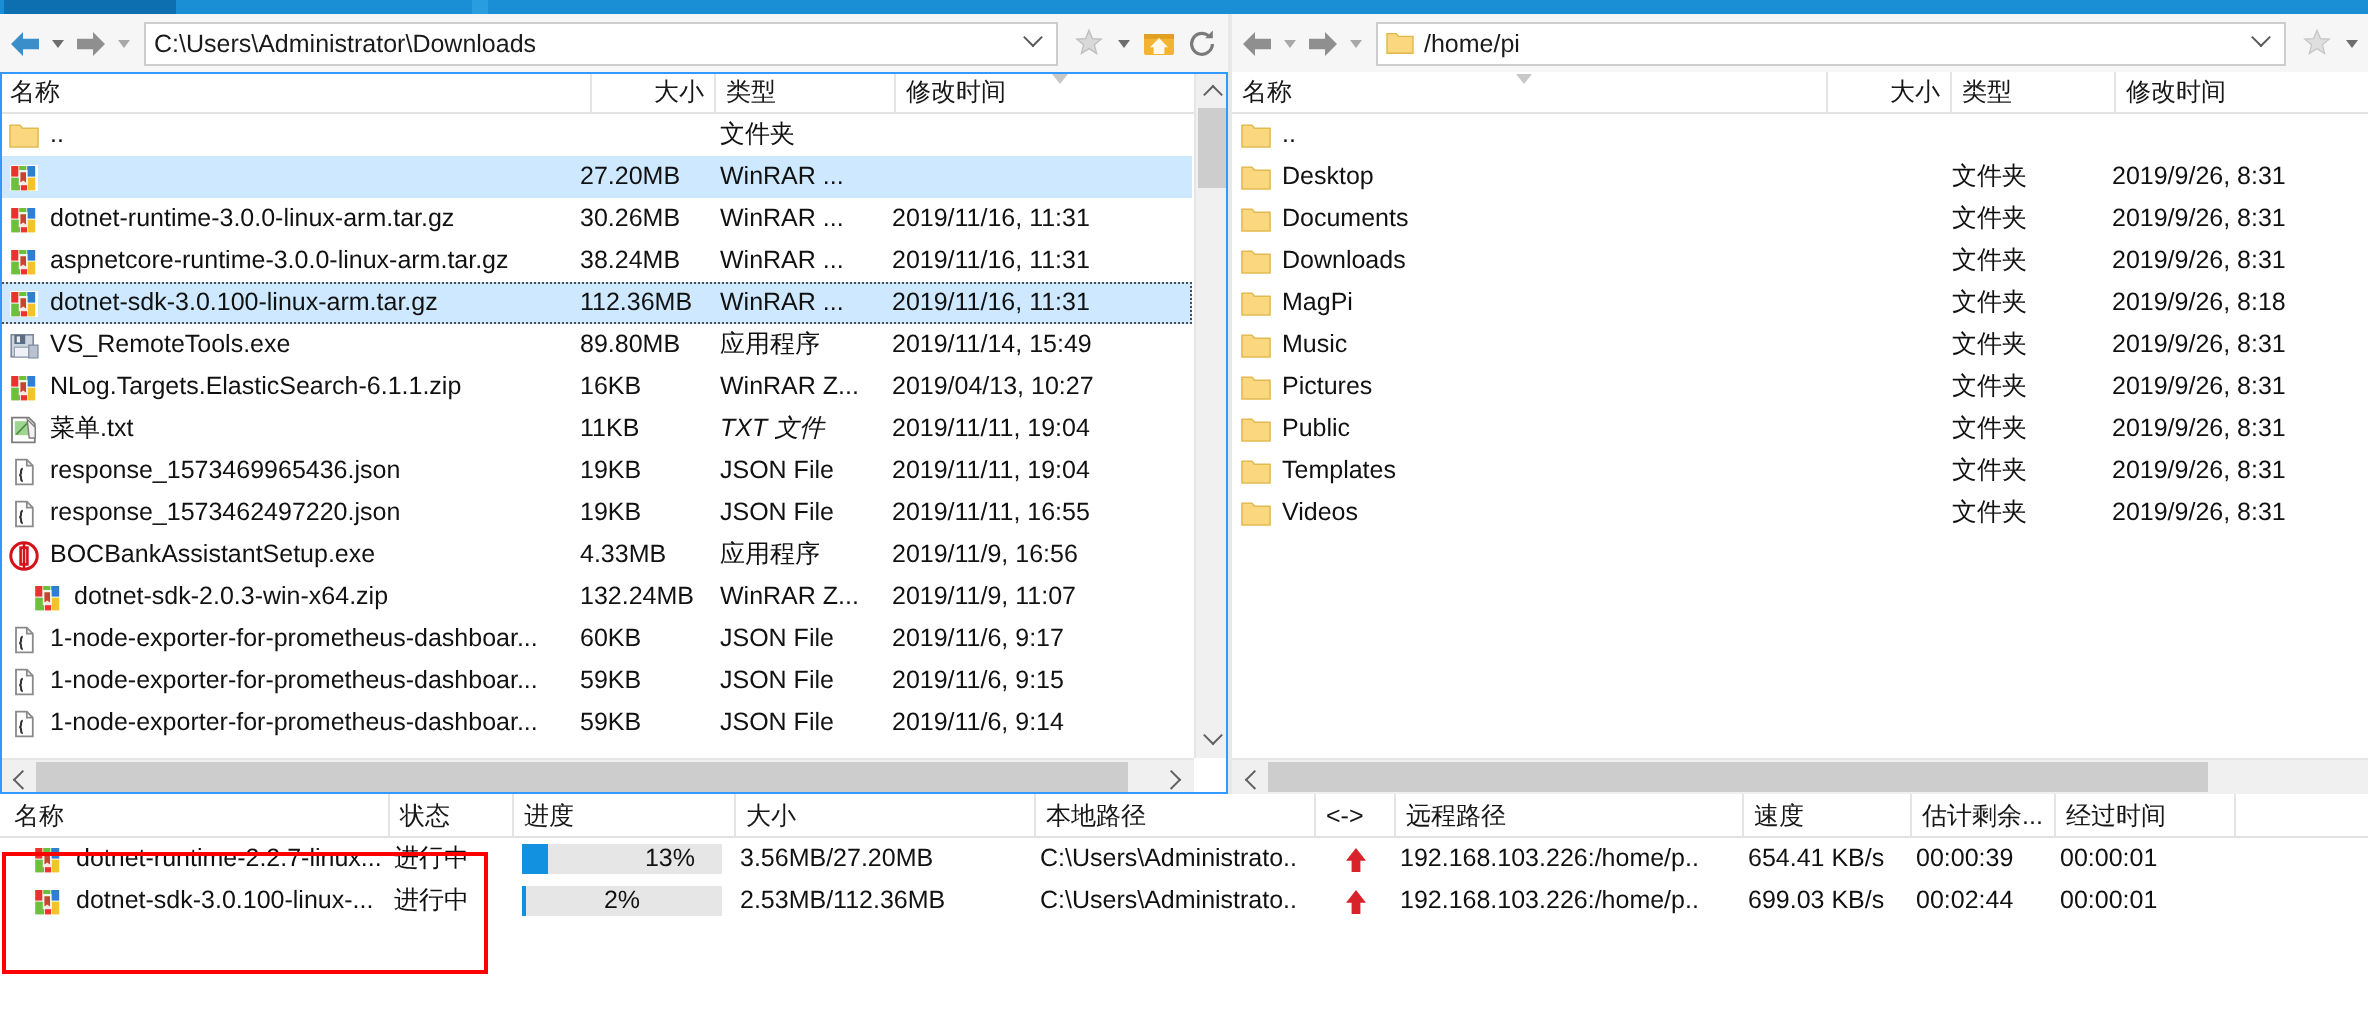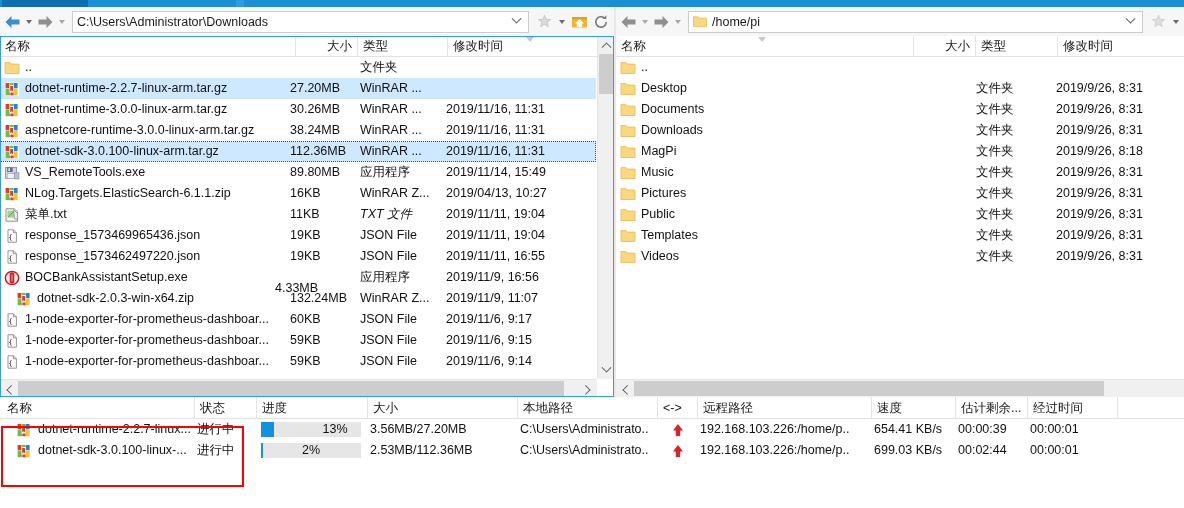--- a/index.html
+++ b/index.html
@@ -192,21 +192,20 @@
               <rect x="1" y="1.5" width="14" height="13" fill="#ffffff"></rect>
               <rect x="1.6" y="2" width="3.6" height="5.3" fill="#e8342c"></rect>
               <rect x="5.6" y="2" width="3.6" height="5.3" fill="#6fbf3f"></rect>
               <rect x="9.6" y="2" width="4.0" height="5.3" fill="#2f7fd0"></rect>
               <rect x="1.6" y="7.8" width="4.4" height="6.4" fill="#6fbf3f"></rect>
               <rect x="6.4" y="7.8" width="3.2" height="6.4" fill="#e8342c"></rect>
               <rect x="10" y="7.8" width="3.6" height="6.4" fill="#f2c32b"></rect>
               <rect x="5.4" y="4" width="4.4" height="7.6" fill="#fdfdfd" opacity=".9"></rect>
               <path d="M6.2 5.1h2.8v5.2l-1.4-1.1-1.4 1.1Z" fill="#c9442c"></path>
             </svg>
-            <span>dotnet-runtime-2.2.7-linux-arm.tar.gz</span>
           </div>
           <div class="fcell  right" style="left: 290px; width: 64px;">27.20MB</div>
           <div class="fcell " style="left: 360px; width: 86px;">WinRAR ...</div>
         </div>
         <div class="frow">
           <div class="fcell name" style="left: 4px; width: 288px;">
             <svg class="icn" viewBox="0 0 16 16" width="16" height="16">
               <rect x="1" y="1.5" width="14" height="13" fill="#ffffff"></rect>
               <rect x="1.6" y="2" width="3.6" height="5.3" fill="#e8342c"></rect>
               <rect x="5.6" y="2" width="3.6" height="5.3" fill="#6fbf3f"></rect>
@@ -337,21 +336,21 @@
         </div>
         <div class="frow">
           <div class="fcell name" style="left: 4px; width: 288px;">
             <svg class="icn" viewBox="0 0 16 16" width="16" height="16">
               <circle cx="8" cy="8" r="6.6" fill="#ffffff" stroke="#d4121a" stroke-width="1.5"></circle>
               <rect x="6.3" y="3.8" width="3.4" height="8.4" fill="none" stroke="#d4121a" stroke-width="1.3"></rect>
               <line x1="8" y1="2" x2="8" y2="14" stroke="#d4121a" stroke-width="1.3"></line>
             </svg>
             <span>BOCBankAssistantSetup.exe</span>
           </div>
-          <div class="fcell  right" style="left: 275px; width: 64px; margin-top: 11px;">4.33MB</div>
+          <div class="fcell  right" style="left: 290px; width: 64px;">4.33MB</div>
           <div class="fcell " style="left: 360px; width: 86px;">应用程序</div>
           <div class="fcell " style="left: 446px; width: 150px;">2019/11/9, 16:56</div>
         </div>
         <div class="frow">
           <div class="fcell name" style="left: 16px; width: 288px;">
             <svg class="icn" viewBox="0 0 16 16" width="16" height="16">
               <rect x="1" y="1.5" width="14" height="13" fill="#ffffff"></rect>
               <rect x="1.6" y="2" width="3.6" height="5.3" fill="#e8342c"></rect>
               <rect x="5.6" y="2" width="3.6" height="5.3" fill="#6fbf3f"></rect>
               <rect x="9.6" y="2" width="4.0" height="5.3" fill="#2f7fd0"></rect>

